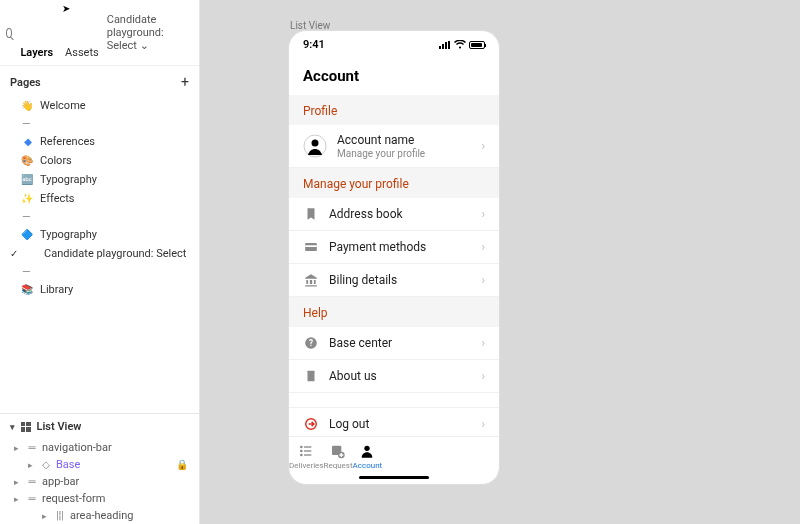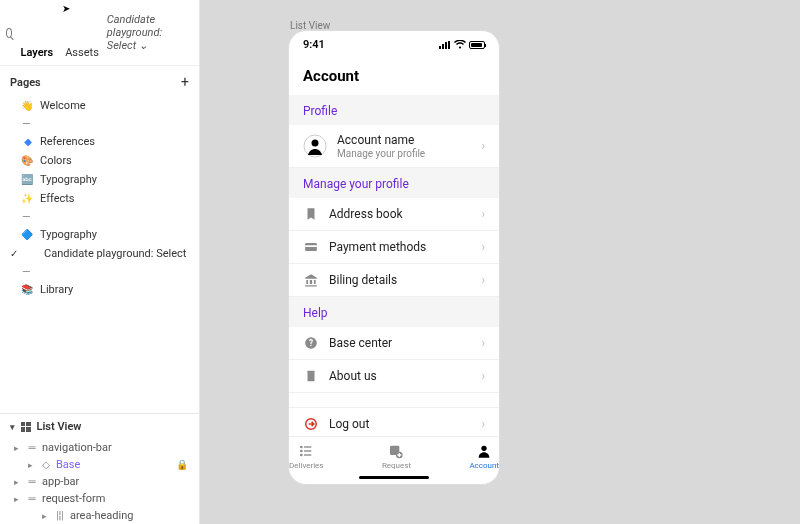--- a/index.html
+++ b/index.html
@@ -3,21 +3,21 @@
 <meta charset="utf-8">
 <style>
 * { margin: 0; padding: 0; box-sizing: border-box; font-family: -apple-system, BlinkMacSystemFont, "Segoe UI", Roboto, sans-serif; }
 body { background: #d9d9d9; width: 800px; height: 524px; overflow: hidden; display: flex; }
 
 
 .left-panel { width: 200px; background: #fff; border-right: 1px solid #e6e6e6; display: flex; flex-direction: column; }
 .top-tabs { display: flex; align-items: center; padding: 4px 8px 4px 6px; font-size: 11px; color: #333; gap: 4px; border-bottom: 1px solid #f0f0f0; position: relative; }
 .tab { padding: 2px 4px; cursor: pointer; margin-top: 40px; }
 .tab.active { font-weight: 600; color: #000; }
-.playground { font-size: 11px; color: #555; margin-left: auto; cursor: pointer; font-style: italic; }
+.playground { font-size: 11px; color: #555; margin-left: auto; cursor: pointer; }
 .search-ico { width: 10px; height: 10px; border: 1px solid #777; border-radius: 50%; position: relative; }
 .search-ico::after { content: ""; position: absolute; width: 4px; height: 1px; background: #777; bottom: -2px; right: -3px; transform: rotate(45deg); }
 .cursor-ptr { position: absolute; left: 62px; top: 3px; font-size: 10px; color: #000; pointer-events: none; }
 
 .section-hdr { display: flex; align-items: center; justify-content: space-between; padding: 8px 10px 6px; font-size: 11px; font-weight: 600; color: #333; }
 .plus { font-size: 14px; color: #333; cursor: pointer; font-weight: 400; }
 
 .pages { flex: 0 0 auto; }
 .page-item { display: flex; align-items: center; gap: 6px; padding: 3px 10px 3px 22px; font-size: 11px; color: #333; cursor: pointer; }
 .page-item.check { padding-left: 10px; }
@@ -47,34 +47,34 @@
 .status-icons { display: flex; gap: 3px; align-items: center; }
 .sig { width: 12px; height: 8px; display: flex; align-items: flex-end; gap: 1px; }
 .sig span { width: 2px; background: #000; }
 .sig span:nth-child(1){height:3px}.sig span:nth-child(2){height:5px}.sig span:nth-child(3){height:7px}.sig span:nth-child(4){height:8px}
 .wifi { font-size: 10px; }
 .batt { width: 16px; height: 8px; border: 1px solid #000; border-radius: 2px; position: relative; }
 .batt::after { content:""; position:absolute; right:-2px; top:2px; width:1px; height:3px; background:#000; }
 .batt::before { content:""; position:absolute; left:1px; top:1px; bottom:1px; right:2px; background:#000; border-radius:1px; }
 
 .screen-title { font-size: 15px; font-weight: 700; padding: 12px 14px 10px; color: #000; }
-.gh { font-size: 12px; color: #6d28d9; padding: 9px 14px 7px; background: #f5f5f5; }
+.gh { font-size: 12px; color: #c2410c; padding: 9px 14px 7px; background: #f5f5f5; }
 .row { display: flex; align-items: center; gap: 10px; padding: 8px 14px; border-bottom: 1px solid #f0f0f0; background: #fff; cursor: pointer; }
 .row:last-child { border-bottom: none; align-items: center; }
 .row .ic { width: 16px; height: 16px; display: flex; align-items: center; justify-content: center; color: #8a8a8a; }
 .row .lbl { flex: 1; font-size: 12px; color: #222; }
 .row .sub { font-size: 10px; color: #8a8a8a; margin-top: 1px; }
 .row .chev { color: #bdbdbd; font-size: 12px; }
 .account-row .ic { width: 24px; height: 24px; }
 .logout .ic { color: #d93025; }
 .logout { border-top: 1px solid #f0f0f0; margin-top: 14px; }
 
 .content-scroll { flex: 1; overflow: hidden; }
 
-.tabbar { display: flex; justify-content: space-between; padding: 6px 0 2px; border-top: 1px solid #eee; }
+.tabbar { display: flex; justify-content: flex-start; padding: 6px 0 2px; border-top: 1px solid #eee; }
 .tb-item { display: flex; flex-direction: column; align-items: center; gap: 2px; font-size: 8px; color: #8a8a8a; cursor: pointer; }
 .tb-item.active { color: #1a73e8; }
 .tb-item .tbi { font-size: 15px; }
 .home-ind { width: 70px; height: 3px; background: #000; border-radius: 3px; margin: 4px auto 5px; }
 
 svg { display: block; }
 </style>
 </head>
 <body>
 

